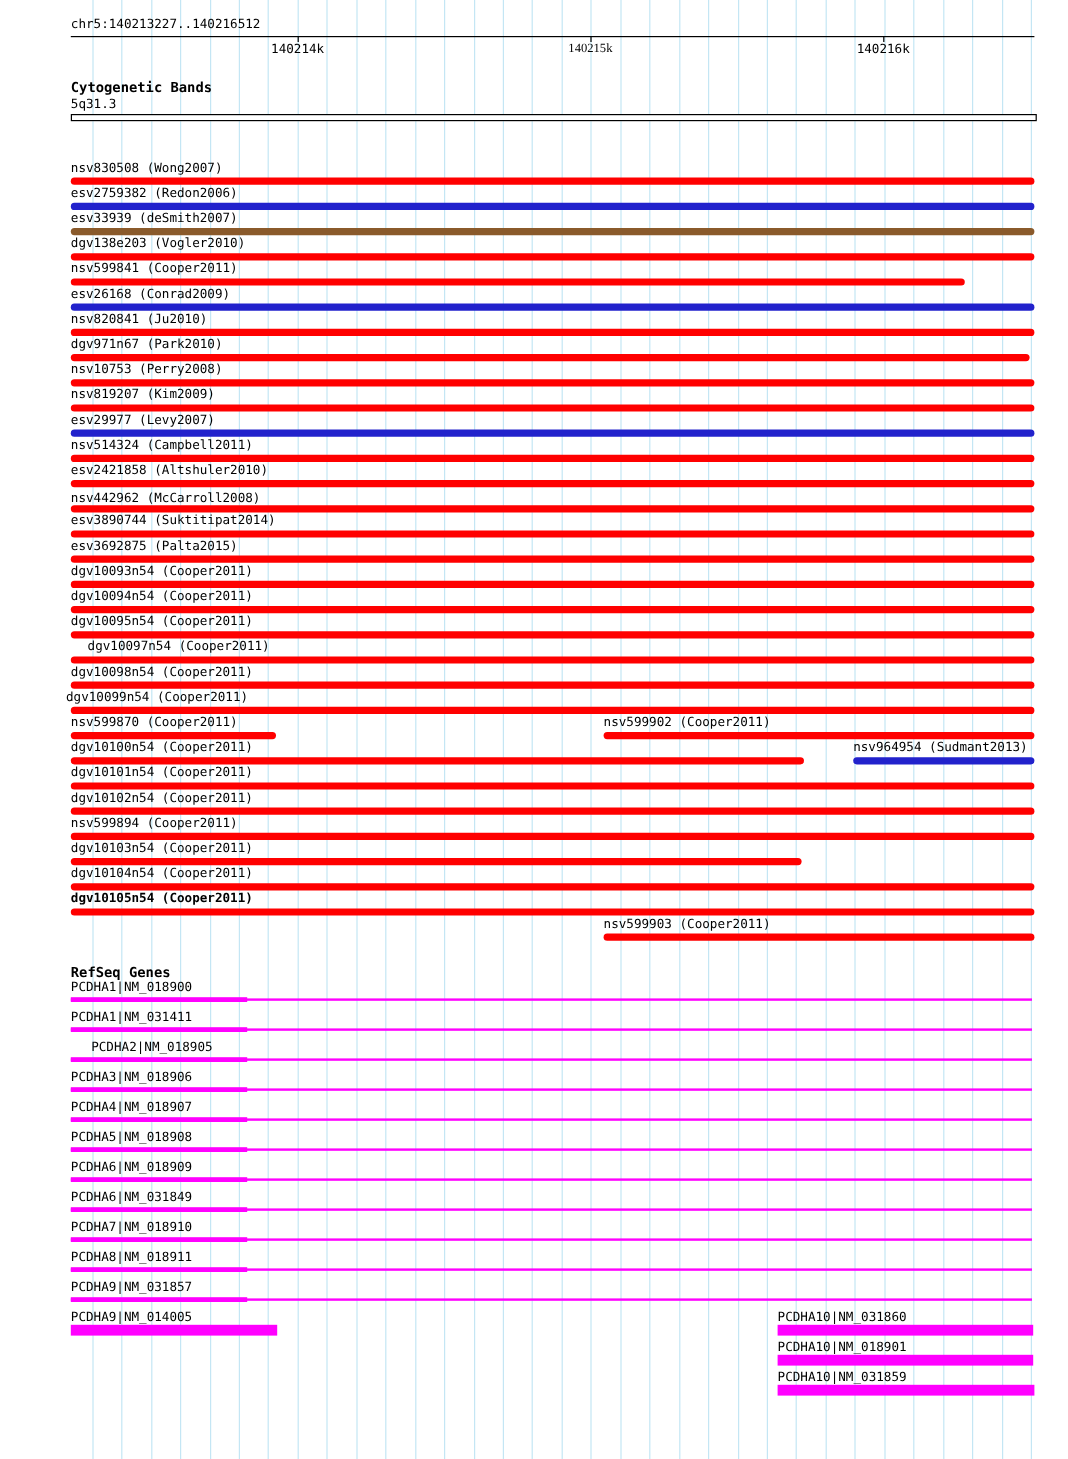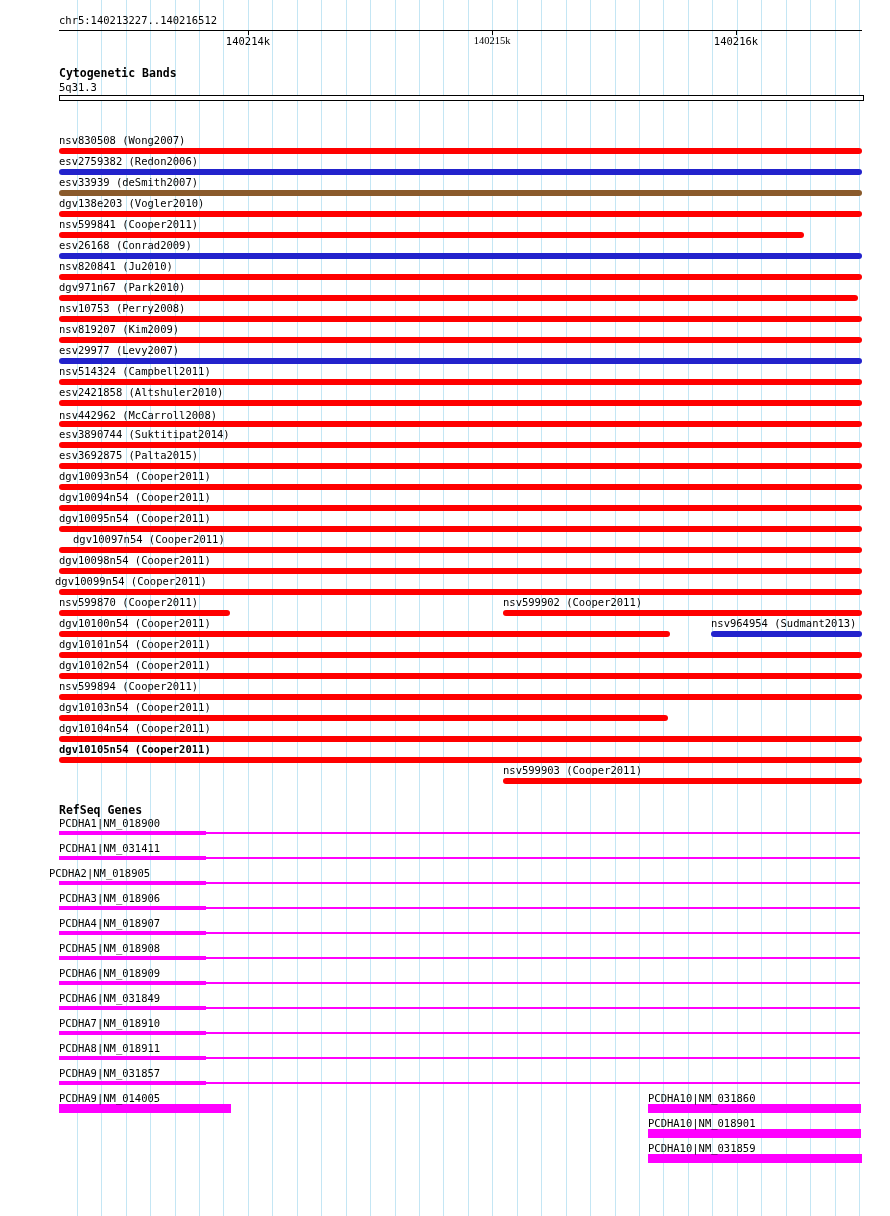--- a/index.html
+++ b/index.html
@@ -148,21 +148,21 @@
     </div>
 
   <div class="label bold" style="left:59px;top:804px">RefSeq Genes</div>
   <div id="refseq-layer">
       <div class="label" style="left: 59px; top: 817px;">PCDHA1|NM_018900</div>
       <div class="gene-line" style="left: 59px; top: 832px; width: 801px; background: rgb(255, 0, 255);"></div>
       <div class="exon" style="left: 59px; top: 831px; width: 147px; background: rgb(255, 0, 255);"></div>
       <div class="label" style="left: 59px; top: 842px;">PCDHA1|NM_031411</div>
       <div class="gene-line" style="left: 59px; top: 857px; width: 801px; background: rgb(255, 0, 255);"></div>
       <div class="exon" style="left: 59px; top: 856px; width: 147px; background: rgb(255, 0, 255);"></div>
-      <div class="label" style="left: 49px; top: 867px;">PCDHA2|NM_018905</div>
+      <div class="label" style="left: 76px; top: 867px;">PCDHA2|NM_018905</div>
       <div class="gene-line" style="left: 59px; top: 882px; width: 801px; background: rgb(255, 0, 255);"></div>
       <div class="exon" style="left: 59px; top: 881px; width: 147px; background: rgb(255, 0, 255);"></div>
       <div class="label" style="left: 59px; top: 892px;">PCDHA3|NM_018906</div>
       <div class="gene-line" style="left: 59px; top: 907px; width: 801px; background: rgb(255, 0, 255);"></div>
       <div class="exon" style="left: 59px; top: 906px; width: 147px; background: rgb(255, 0, 255);"></div>
       <div class="label" style="left: 59px; top: 917px;">PCDHA4|NM_018907</div>
       <div class="gene-line" style="left: 59px; top: 932px; width: 801px; background: rgb(255, 0, 255);"></div>
       <div class="exon" style="left: 59px; top: 931px; width: 147px; background: rgb(255, 0, 255);"></div>
       <div class="label" style="left: 59px; top: 942px;">PCDHA5|NM_018908</div>
       <div class="gene-line" style="left: 59px; top: 957px; width: 801px; background: rgb(255, 0, 255);"></div>

